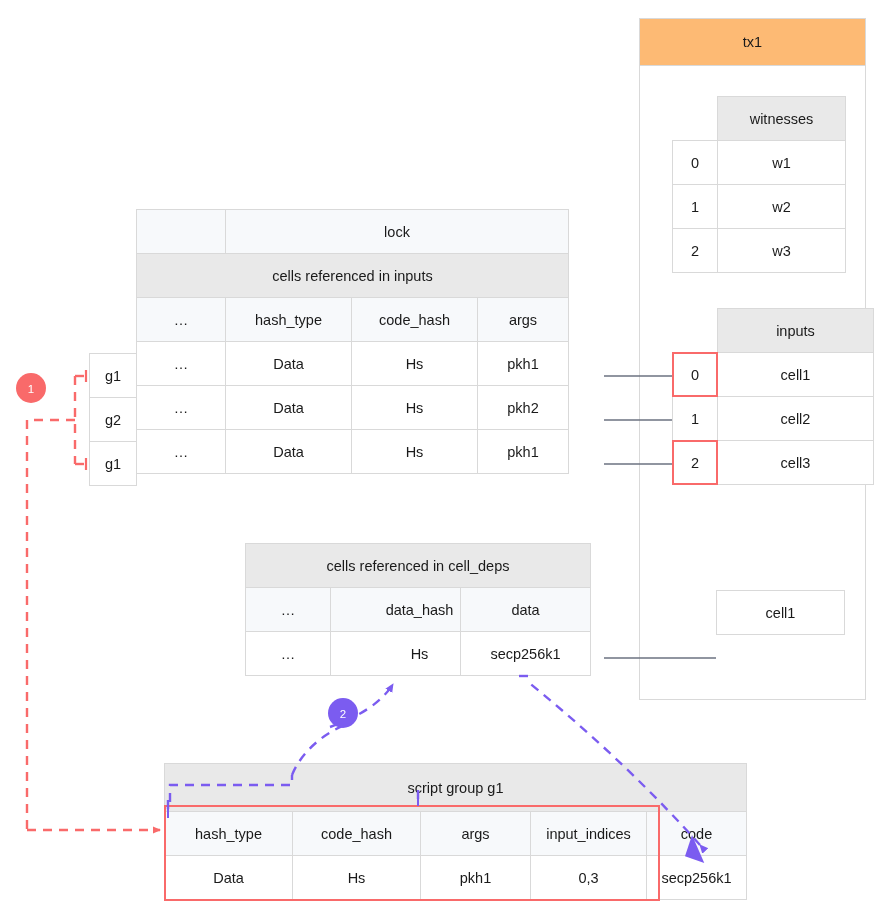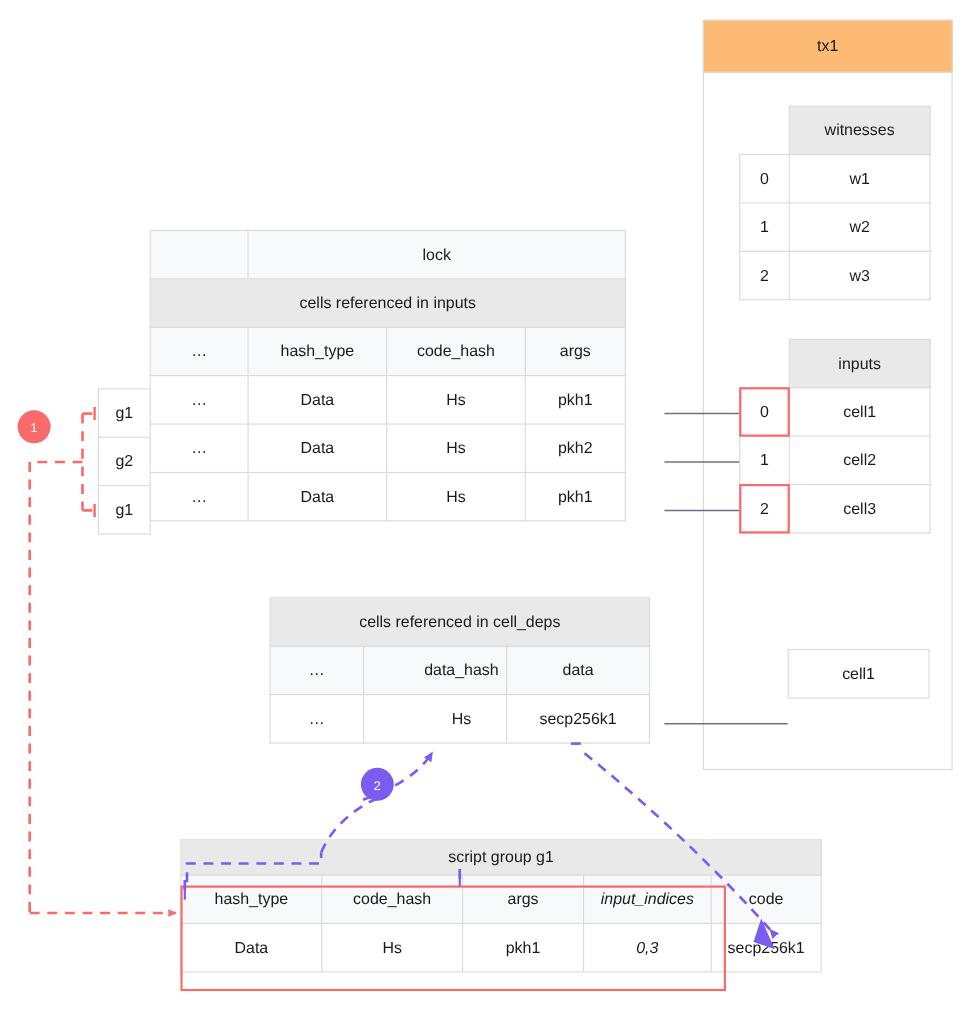--- a/index.html
+++ b/index.html
@@ -54,21 +54,21 @@
     display:flex; align-items:center; justify-content:center;
     font-size:14.5px; z-index:2;
   }
 
   #witnesses-tbl { left:672px; top:96px; }
   #witnesses-tbl td.idx { width:45px; }
   #witnesses-tbl td.val { width:128px; }
 
   #inputs-tbl { left:672px; top:308px; }
   #inputs-tbl td.idx { width:45px; }
-  #inputs-tbl td.val { width:128px;margin-top:12px; }
+  #inputs-tbl td.val { width:156px;margin-top:12px; }
 
   #celldeps-tbl { left:716px; top:590px; }
   #celldeps-tbl td.val { width:128px; }
   td.redbox {
     position: relative;
   }
   td.redbox::after {
     content:"";
     position:absolute; left:-1px; top:-1px; right:-1px; bottom:-1px;
     border:2.5px solid #f96a6a;
@@ -90,25 +90,25 @@
   #crcd-tbl { left:245px; top:543px; }
   #crcd-tbl .c-dots { width:85px; }
   #crcd-tbl .c-dh   { width:130px;padding-left:48px; }
   #crcd-tbl .c-data { width:130px; }
 
   
   #sg-tbl { left:164px; top:763px; }
   #sg-tbl .c1 { width:128px; }
   #sg-tbl .c2 { width:128px; }
   #sg-tbl .c3 { width:110px; }
-  #sg-tbl .c4 { width:116px;font-style:italic; }
+  #sg-tbl .c4 { width:116px; }
   #sg-tbl .c5 { width:100px;margin-top:16px; }
   #sg-title {
     background:#e9e9e9 !important;
-    height:32px;
+    height:48px;
   }
   #sg-redframe {
     position:absolute; left:164px; top:805px; width:496px; height:96px;
     border:2.5px solid #f96a6a; z-index:4; pointer-events:none;
   }
 </style>
 </head>
 <body>
 
 <div id="stage">

